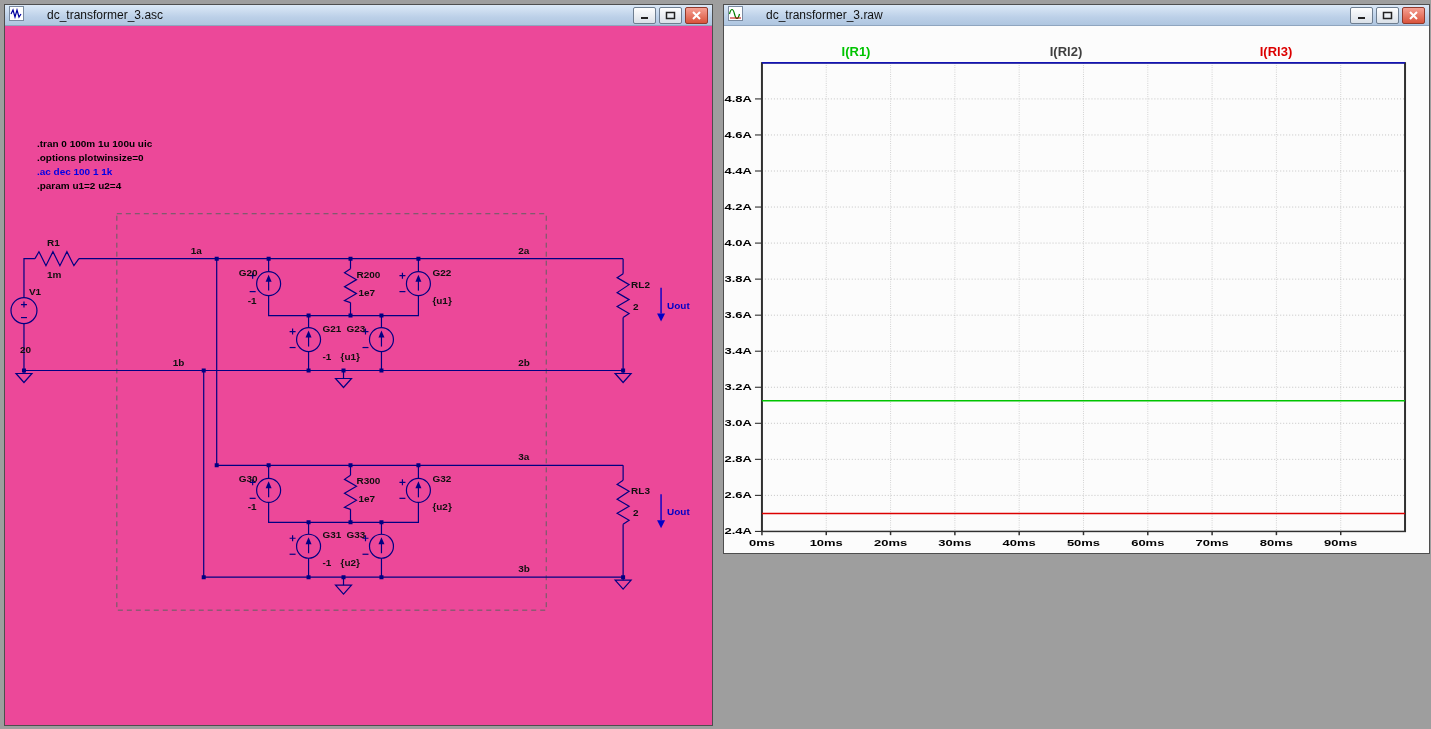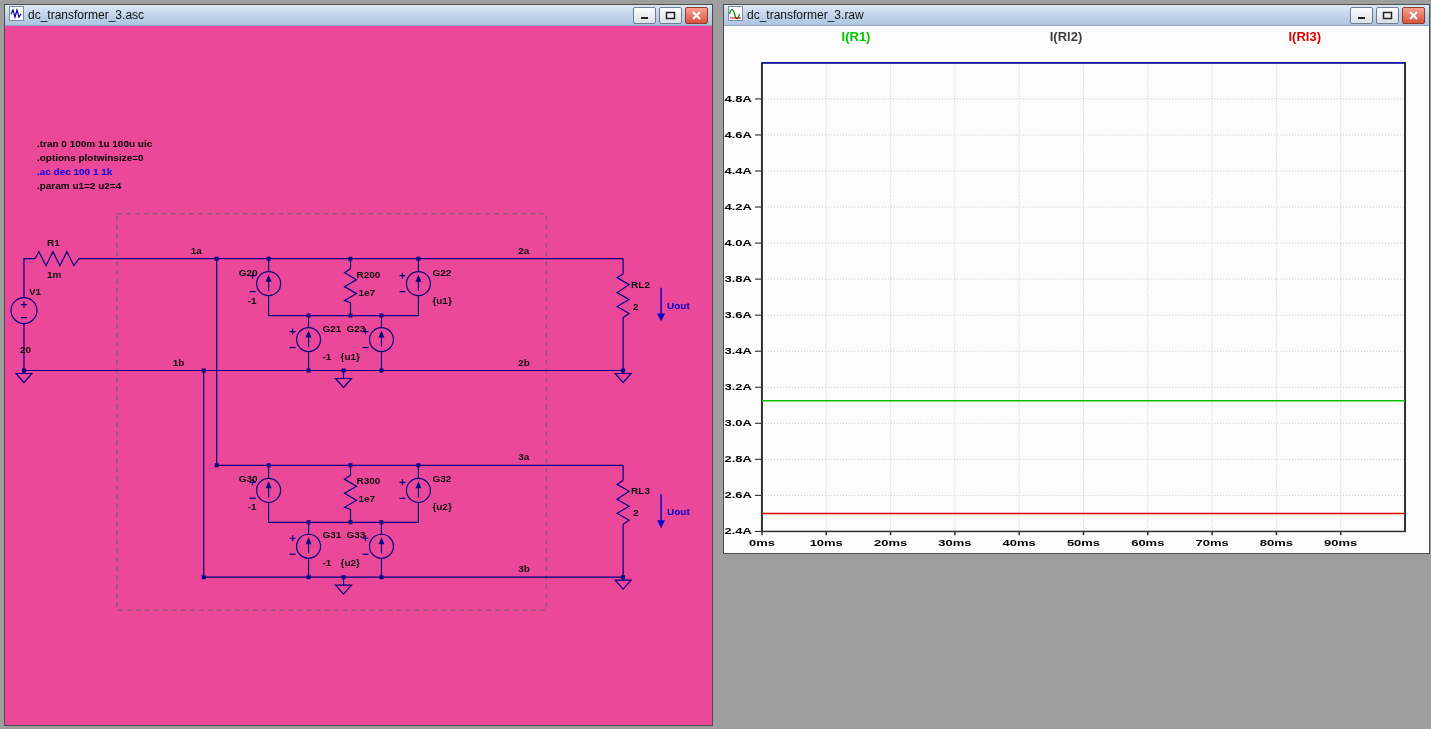--- a/index.html
+++ b/index.html
@@ -2,40 +2,40 @@
 <html><head>
 <meta charset="utf-8">
 <style>
   html,body{margin:0;padding:0}
   body{width:1431px;height:729px;background:#9E9E9E;overflow:hidden;position:relative;
        font-family:"Liberation Sans",sans-serif}
   .win{position:absolute;border:1px solid #4E4E4E;background:#F7F7F7;box-sizing:border-box;
        display:flex;flex-direction:column}
   .win-left{left:4px;top:4px;width:709px;height:722px}
   .win-right{left:723px;top:4px;width:707px;height:550px}
-  .titlebar{height:20px;flex:0 0 20px;display:flex;align-items:center;gap:4px;padding:0 4px;
+  .titlebar{height:20px;flex:0 0 20px;display:flex;align-items:center;gap:23px;padding:0 4px;
        background:linear-gradient(#DCE9F7,#BCD0E8 60%,#AFC6E0);
        border-bottom:1px solid #8FA5BF;font-size:12px;color:#111}
   .wtitle{white-space:nowrap}
   .wbtns{margin-left:auto;display:flex;gap:3px}
   .wbtn{width:21px;height:15px;border:1px solid #6E7E90;border-radius:2px;
        background:linear-gradient(#FEFEFE,#D9E0E8);display:flex;align-items:center;justify-content:center}
   .wbtn.close{background:linear-gradient(#F5A093,#D9533B);border-color:#8F3A2C}
   .content{flex:1;position:relative;overflow:hidden}
   .schem{background:#ec4899}
   .wave{background:#FCFCFC}
   .schem-svg{display:block;width:100%;height:100%}
   .comp{stroke:#000082;fill:none;stroke-width:1.2}
   .wire path{stroke:#000082;fill:none;stroke-width:1.2}
   .stext{font:bold 10px "Liberation Sans",sans-serif;fill:#101010;stroke:none}
   .dirtext{font:bold 10px "Liberation Sans",sans-serif;stroke:none}
   .sblue{fill:#0000C8}
   .dashbox{fill:none;stroke:#606060;stroke-width:1;stroke-dasharray:5 4}
   .legend{height:22px;flex:0 0 22px;position:relative;font-weight:bold;font-size:13px}
-  .legend span{position:absolute;top:3px;width:90px;text-align:center}
+  .legend span{position:absolute;top:18px;width:90px;text-align:center}
   #plot-svg{position:absolute;left:0;top:22px;right:0;bottom:0;width:100%;height:calc(100% - 22px);display:block}
   .grid{stroke:#BDBDBD;stroke-width:1;stroke-dasharray:1 2}
   .tick{stroke:#303030;stroke-width:1.5}
   .frame{fill:none;stroke:#303030;stroke-width:2}
   .xlab,.ylab{font:bold 13px "Liberation Sans",sans-serif;fill:#000}
   .xlab{text-anchor:middle}
   .ylab{text-anchor:end}
 </style>
 </head>
 <body>
@@ -203,21 +203,21 @@
             <svg width="11" height="9">
               <path d="M2,1 L9,8 M9,1 L2,8" stroke="#fff" stroke-width="2"></path>
             </svg>
           </span>
       </span>
     </div>
     <div class="content wave">
       <div class="legend">
         <span style="left: 87px; color: rgb(0, 196, 0);">I(R1)</span>
         <span style="left: 297px; color: #404040;">I(Rl2)</span>
-        <span style="left: 507px; color: rgb(220, 0, 0); text-align: right;">I(Rl3)</span>
+        <span style="left: 507px; color: rgb(220, 0, 0);">I(Rl3)</span>
       </div>
       <svg id="plot-svg" viewBox="0 0 706 679" preserveAspectRatio="none">
           <line x1="102.4" x2="102.4" y1="20" y2="650" class="grid"></line>
           <line x1="166.8" x2="166.8" y1="20" y2="650" class="grid"></line>
           <line x1="231.2" x2="231.2" y1="20" y2="650" class="grid"></line>
           <line x1="295.6" x2="295.6" y1="20" y2="650" class="grid"></line>
           <line x1="360" x2="360" y1="20" y2="650" class="grid"></line>
           <line x1="424.4" x2="424.4" y1="20" y2="650" class="grid"></line>
           <line x1="488.79999999999995" x2="488.79999999999995" y1="20" y2="650" class="grid"></line>
           <line x1="553.2" x2="553.2" y1="20" y2="650" class="grid"></line>

